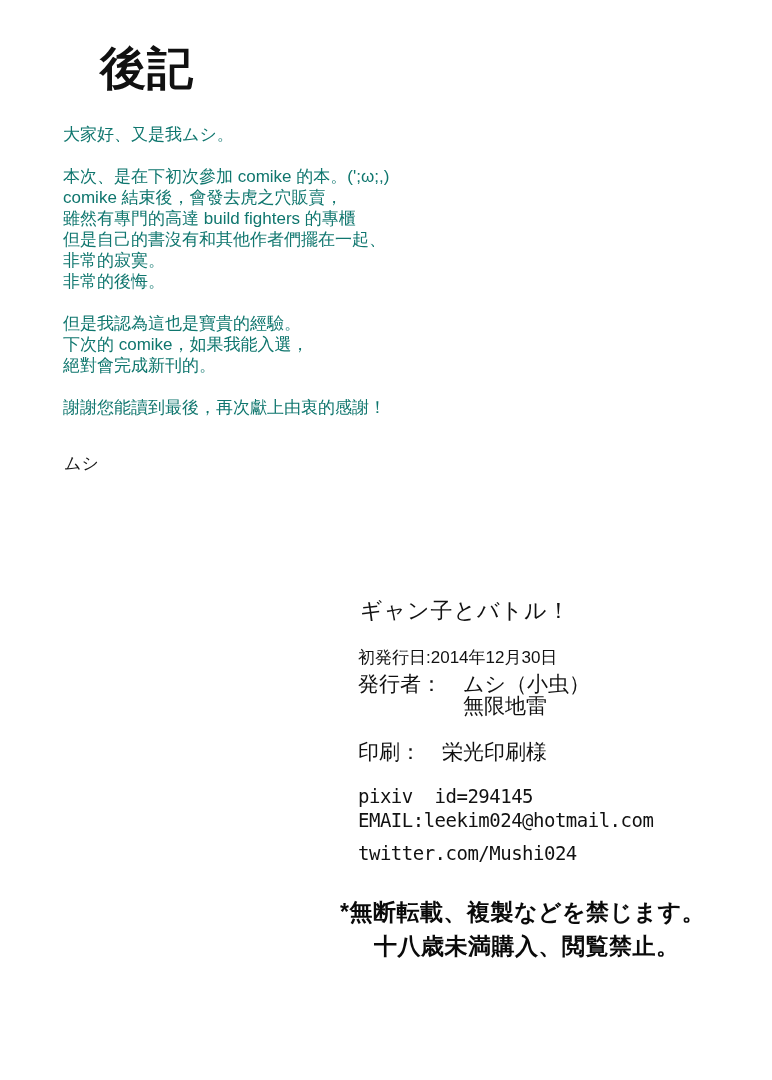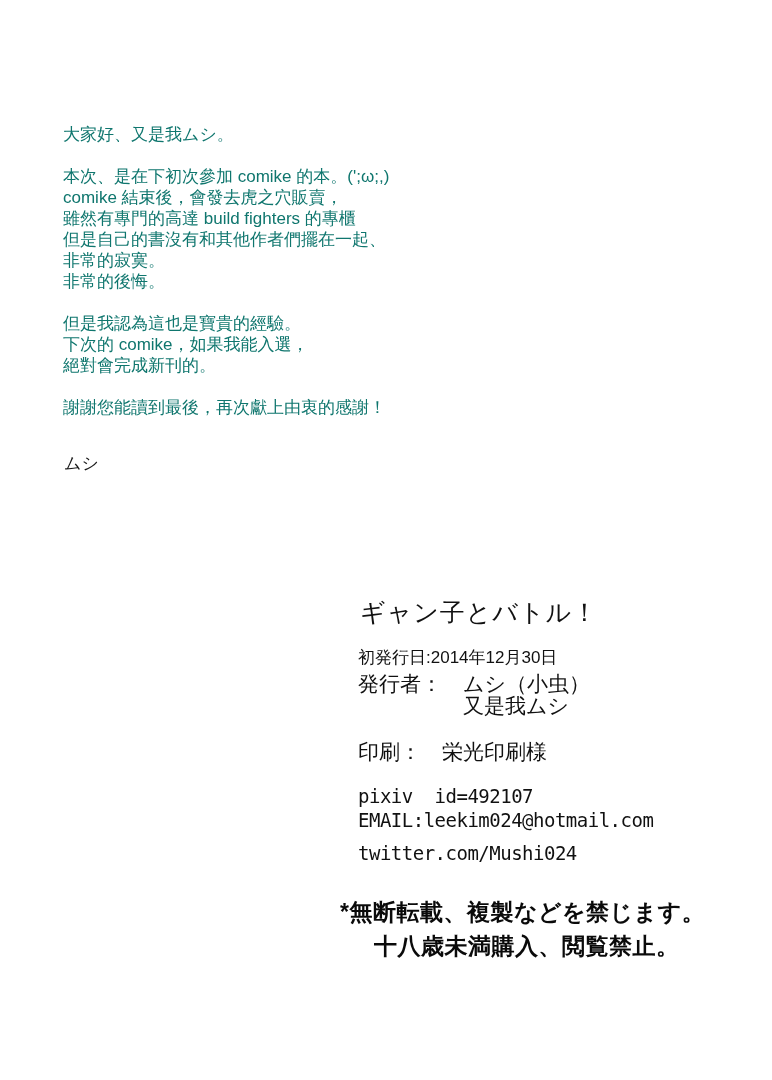--- a/index.html
+++ b/index.html
@@ -42,21 +42,21 @@
     top: 452px;
     font-size: 17px;
     color: #161616;
     text-align: center;
   }
   .c-line {
     position: absolute;
     white-space: pre;
     color: #111111;
   }
-  .c-title      { left: 360px; top: 596px; font-size: 25px; letter-spacing: 1px; }
+  .c-title      { left: 360px; top: 596px; font-size: 22px; letter-spacing: 1px; }
   .c-date       { left: 358px; top: 646px; font-size: 17px; }
   .c-publisher  { left: 358px; top: 670px; font-size: 21px; }
   .c-publisher2 { left: 463px; top: 692px; font-size: 21px; }
   .c-printer    { left: 358px; top: 738px; font-size: 21px; }
   .c-mono {
     font-family: "DejaVu Sans Mono", "Liberation Mono", monospace;
     font-size: 19px;
     letter-spacing: -0.5px;
   }
   .c-pixiv   { left: 358px; top: 785px; }
@@ -69,20 +69,21 @@
     color: #0a0a0a;
   }
   .c-notice1 { left: 340px; top: 897px; }
   .c-notice2 { left: 374px; top: 931px; }
 </style>
 </head>
 <body>
 
 <div class="page">
 
+  <h1 class="heading">後記</h1>
 
   <div class="body-text">大家好、又是我ムシ。
 
 本次、是在下初次參加 comike 的本。(';ω;,)
 comike 結束後，會發去虎之穴販賣，
 雖然有專門的高達 build fighters 的專櫃
 但是自己的書沒有和其他作者們擺在一起、
 非常的寂寞。
 非常的後悔。
 
@@ -95,25 +96,25 @@
   <div class="signature">ムシ</div>
 
   <div class="colophon">
 
     <div class="c-line c-title">ギャン子とバトル！</div>
 
     <div class="c-line c-date">初発行日:2014年12月30日</div>
 
     <div class="c-line c-publisher">発行者：　ムシ（小虫）</div>
 
-    <div class="c-line c-publisher2">又是我ムシ</div>
+    <div class="c-line c-publisher2">無限地雷</div>
 
     <div class="c-line c-printer">印刷：　栄光印刷様</div>
 
-    <div class="c-line c-mono c-pixiv">pixiv  id=492107</div>
+    <div class="c-line c-mono c-pixiv">pixiv  id=294145</div>
 
     <div class="c-line c-mono c-email">EMAIL:leekim024@hotmail.com</div>
 
     <div class="c-line c-mono c-twitter">twitter.com/Mushi024</div>
 
     <div class="c-line c-notice c-notice1">*無断転載、複製などを禁じます。</div>
 
     <div class="c-line c-notice c-notice2">十八歳未満購入、閲覧禁止。</div>
 
   </div>

